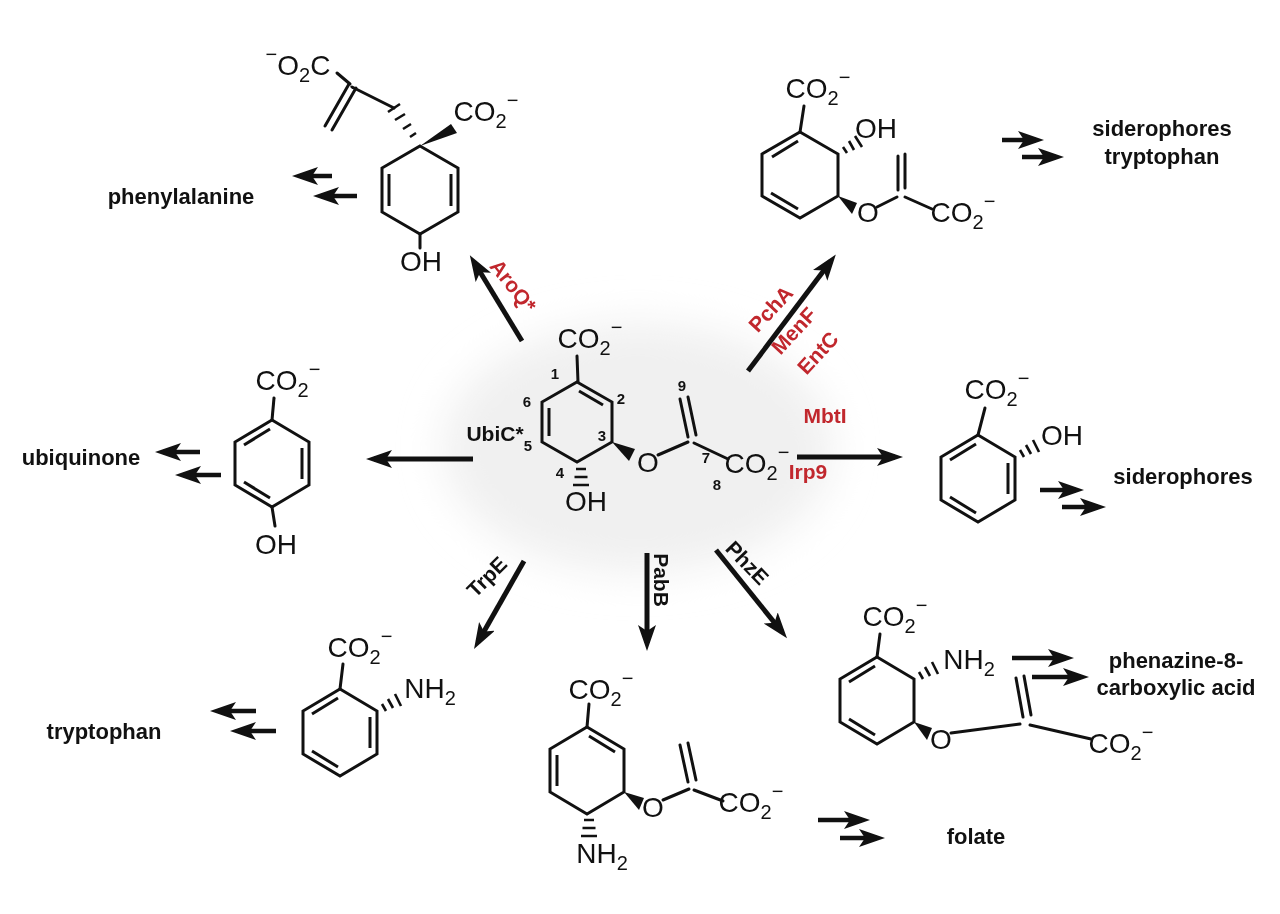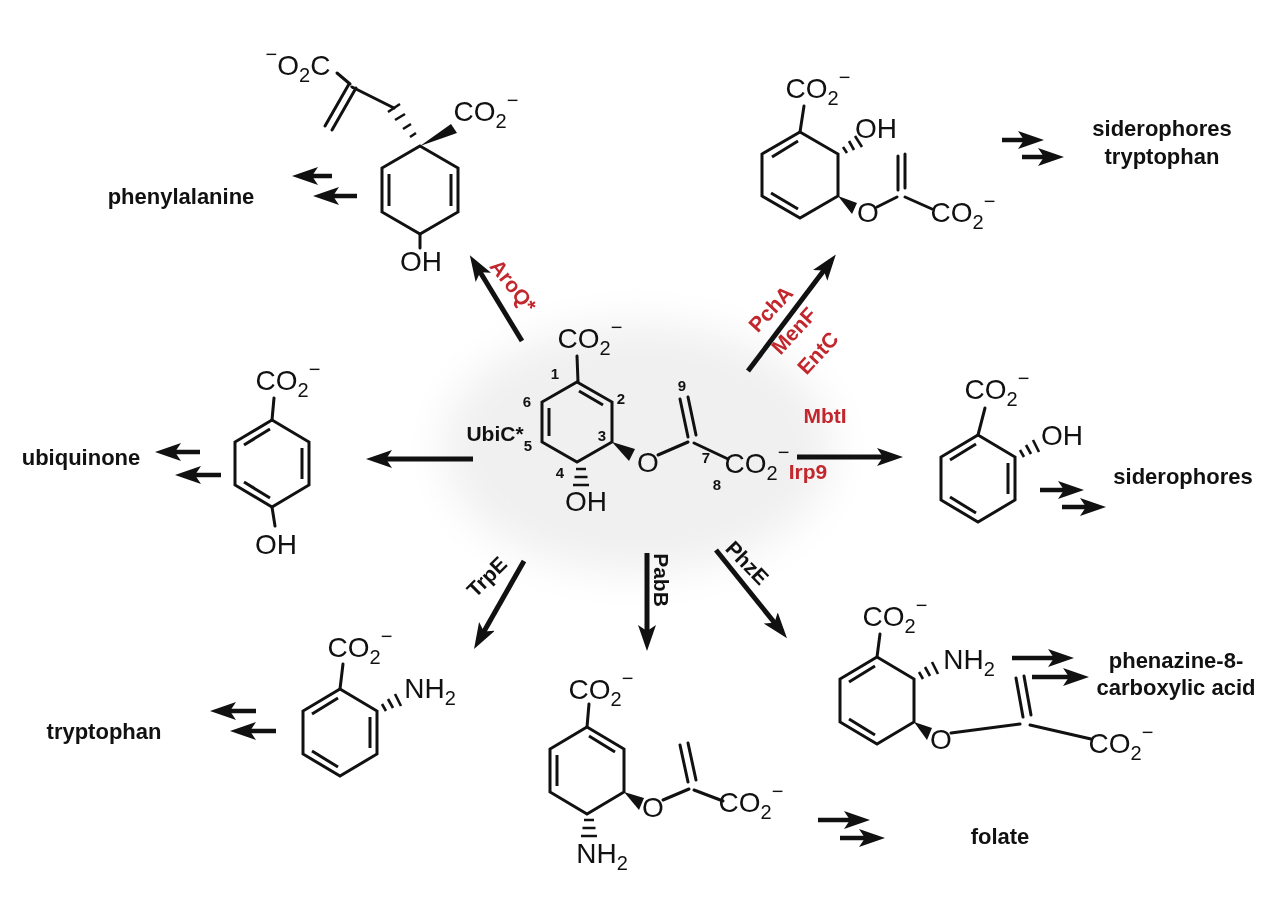--- a/index.html
+++ b/index.html
@@ -207,21 +207,21 @@
         <text x="527" y="407" class="num" text-anchor="middle">6</text>
         <text x="706" y="463" class="num" text-anchor="middle">7</text>
         <text x="717" y="490" class="num" text-anchor="middle">8</text>
         <text x="682" y="391" class="num" text-anchor="middle">9</text>
       </g>
   </svg>
 
   <div class="plabel" style="left:181px;top:197px;">phenylalanine</div>
   <div class="plabel" style="left:81px;top:458px;">ubiquinone</div>
   <div class="plabel" style="left:104px;top:732px;text-align:right;">tryptophan</div>
-  <div class="plabel" style="left:1000px;top:837px;">folate</div>
+  <div class="plabel" style="left:976px;top:837px;">folate</div>
   <div class="plabel" style="left:1162px;top:143px;">
     <div>siderophores</div>
     <div>tryptophan</div>
   </div>
   <div class="plabel" style="left:1183px;top:477px;">siderophores</div>
   <div class="plabel" style="left:1176px;top:674px;line-height:27px;">
     <div>phenazine-8-</div>
     <div>carboxylic acid</div>
   </div>
 

